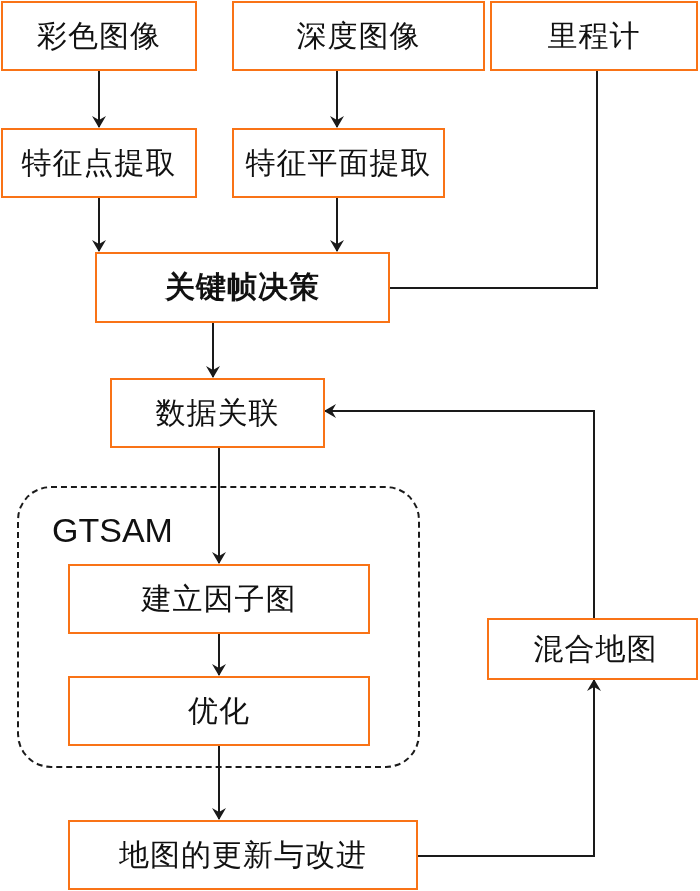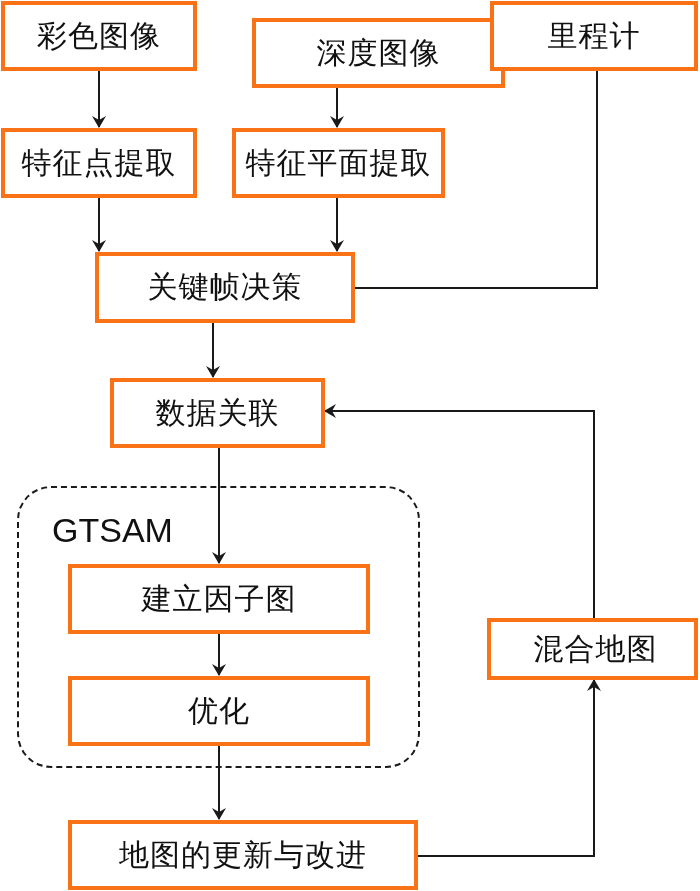--- a/index.html
+++ b/index.html
@@ -1,18 +1,18 @@
 <!DOCTYPE html>
 <html><head>
 <meta charset="utf-8">
 <style>
   html, body { margin:0; padding:0; background:#ffffff; }
   body { width:700px; height:891px; position:relative; overflow:hidden;
          font-family:"DejaVu Serif", "Liberation Serif", serif; color:#111; }
-  .node { position:absolute; box-sizing:border-box; border:4px solid #f97316; background:#fff;
+  .node { position:absolute; box-sizing:border-box; border:2px solid #f97316; background:#fff;
           display:flex; align-items:center; justify-content:center; font-size:30px; letter-spacing:1px; }
   .group { position:absolute; box-sizing:border-box; border:2px dashed #1a1a1a; border-radius:34px; }
   .group-label { position:absolute; font-family:Liberation Sans, sans-serif; font-size:34px; }
   svg.edges { position:absolute; left:0; top:0; }
 </style>
 </head>
 <body>
 
 <svg class="edges" width="700" height="891">
   <defs>
@@ -32,26 +32,26 @@
     <line x1="219" y1="745" x2="219" y2="819" marker-end="url(#arr)"></line>
     <polyline points="369,856 594,856 594,680" marker-end="url(#arr)"></polyline>
     <polyline points="594,618 594,411 325,411" marker-end="url(#arr)"></polyline>
   </g>
 </svg>
 
 <div class="group" style="left:17px;top:486px;width:403px;height:282px;"></div>
 <div class="group-label" style="left:52px;top:511px;">GTSAM</div>
 
 <div class="node" style="left:1px;top:1px;width:196px;height:70px;">彩色图像</div>
-<div class="node" style="left:232px;top:18px;width:253px;height:70px;margin-left:20px;">深度图像</div>
+<div class="node" style="left:232px;top:1px;width:253px;height:70px;">深度图像</div>
 <div class="node" style="left:490px;top:1px;width:208px;height:70px;font-family:Liberation Mono, monospace;">里程计</div>
 
 <div class="node" style="left:1px;top:128px;width:196px;height:70px;text-align:center;">特征点提取</div>
 <div class="node" style="left:232px;top:128px;width:213px;height:70px;">特征平面提取</div>
 
-<div class="node" style="left:95px;top:252px;width:260px;height:71px;">关键帧决策</div>
+<div class="node" style="left:95px;top:252px;width:295px;height:71px;font-weight:bold;">关键帧决策</div>
 <div class="node" style="left:110px;top:378px;width:215px;height:70px;">数据关联</div>
 
 <div class="node" style="left:68px;top:564px;width:302px;height:70px;">建立因子图</div>
 <div class="node" style="left:68px;top:676px;width:302px;height:70px;">优化</div>
 
 <div class="node" style="left:68px;top:820px;width:350px;height:70px;text-align:center;">地图的更新与改进</div>
 <div class="node" style="left:487px;top:618px;width:211px;height:62px;padding-left:6px;">混合地图</div>
 
 </body></html>

